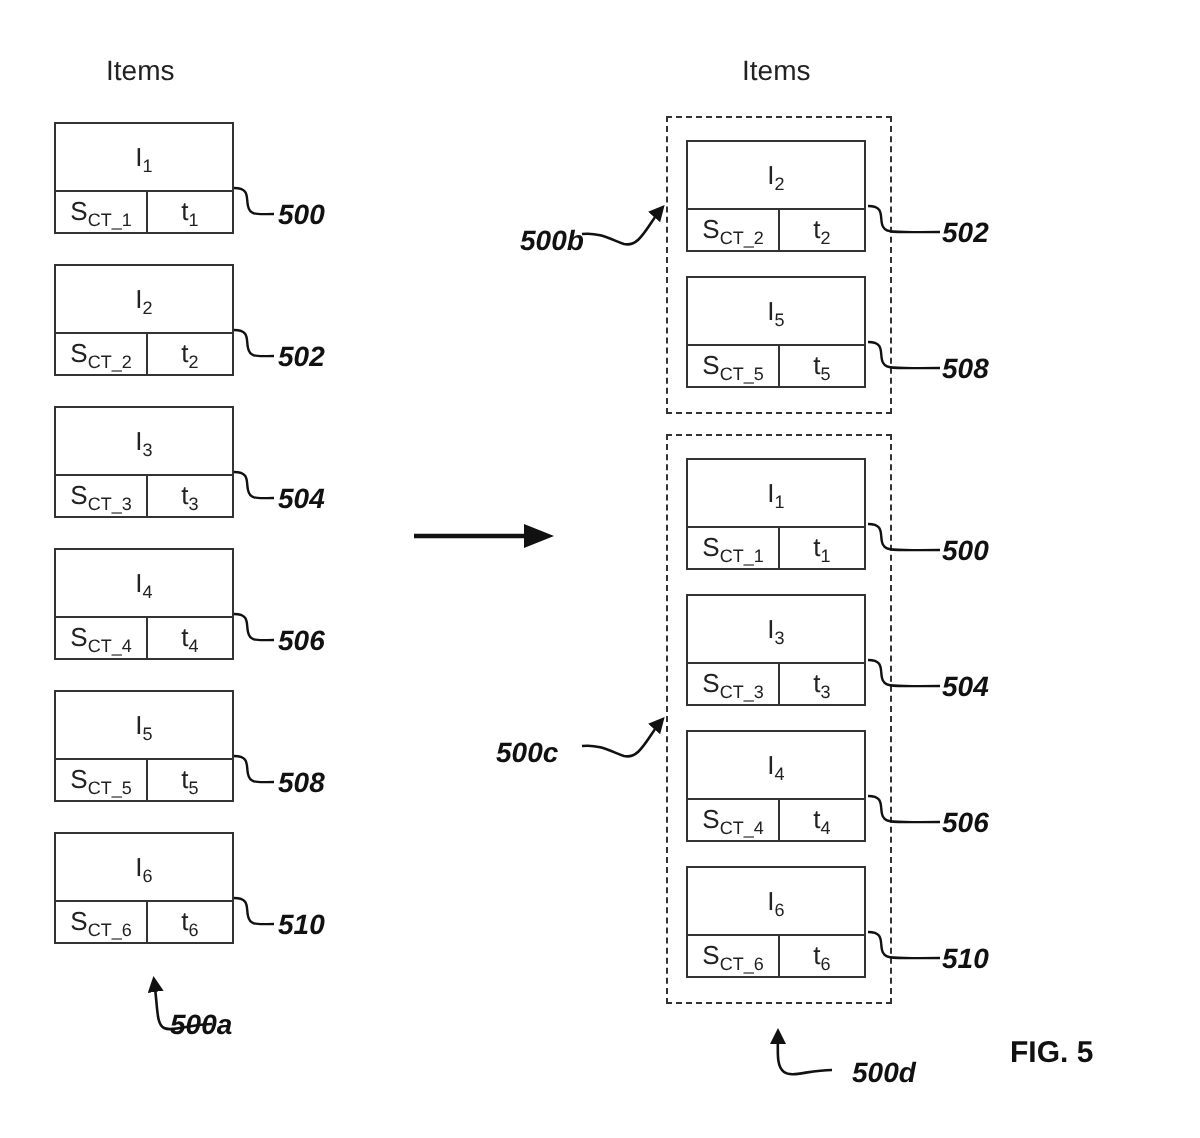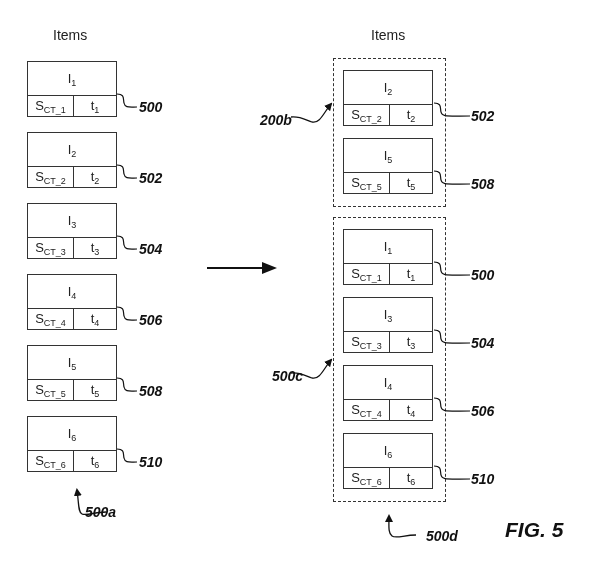--- a/index.html
+++ b/index.html
@@ -12,21 +12,21 @@
     .item-top { position: absolute; left: 0; right: 0; top: 0; height: 33px;
                 border-bottom: 1.5px solid #333; text-align: center; line-height: 33px;
                 font-size: 13px; color: #222; }
     .item-score { position: absolute; left: 0; top: 33px; width: 45px; height: 21px;
                   border-right: 1.5px solid #333; text-align: center; line-height: 21px;
                   font-size: 13px; color: #222; }
     .item-time { position: absolute; left: 46px; right: 0; top: 33px; height: 21px;
                  text-align: center; line-height: 21px; font-size: 13px; color: #222; }
     .sub { font-size: 9px; position: relative; top: 3px; }
     .ref { position: absolute; font-size: 14px; font-weight: bold; font-style: italic; color: #111; }
-    .fig { position: absolute; font-size: 21px; font-weight: bold; font-style: italic; color: #111; }
+    .fig { position: absolute; font-size: 15px; font-weight: bold; color: #111; }
     .dashed { position: absolute; border: 1.5px dashed #333; box-sizing: border-box; }
     svg.overlay { position: absolute; left: 0; top: 0; }
   </style>
 </head>
 <body>
 
 <div class="abs heading" style="left:53px; top:27px;">Items</div>
 <div class="abs heading" style="left:371px; top:27px;">Items</div>
 
 <div id="left-panel">
@@ -91,22 +91,22 @@
       <div class="item-time"><span>t</span><span class="sub">4</span></div>
     </div>
     <div class="item-box" style="left: 343px; top: 433px;">
       <div class="item-top"><span>I</span><span class="sub">6</span></div>
       <div class="item-score"><span>S</span><span class="sub">CT_6</span></div>
       <div class="item-time"><span>t</span><span class="sub">6</span></div>
     </div>
   </div>
 
 <div class="ref" style="left:85px; top:504px;">500a</div>
-<div class="ref" style="left:260px; top:112px;">200b</div>
-<div class="ref" style="left:272px; top:368px;">500c</div>
+<div class="ref" style="left:260px; top:112px;">500b</div>
+<div class="ref" style="left:248px; top:368px;">500c</div>
 <div class="ref" style="left:426px; top:528px;">500d</div>
 
 <div class="fig" style="left:505px; top:518px;">FIG. 5</div>
 
 <svg class="overlay" width="600" height="569" viewBox="0 0 600 569">
   <defs>
     <marker id="ah" markerWidth="8" markerHeight="8" refX="6" refY="4" orient="auto" markerUnits="userSpaceOnUse">
       <path d="M0,0 L8,4 L0,8 Z" fill="#111"></path>
     </marker>
   </defs>

